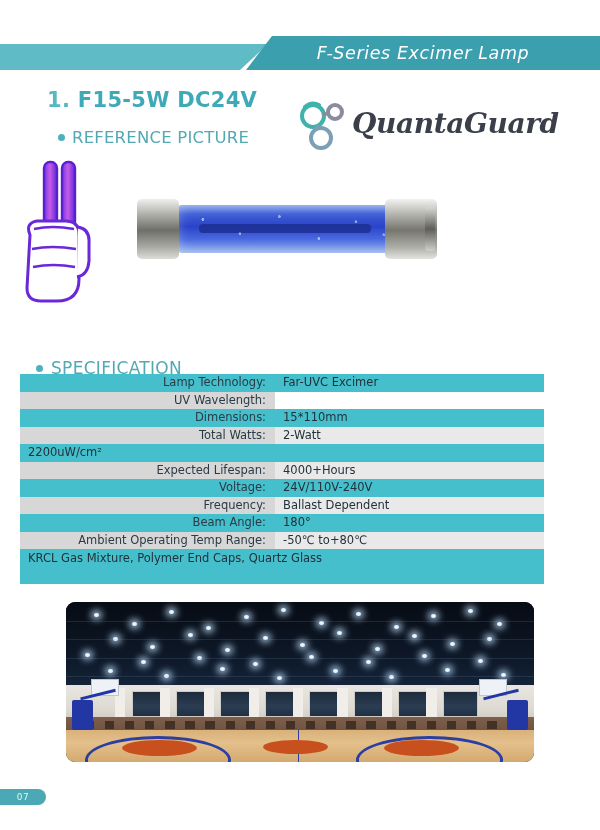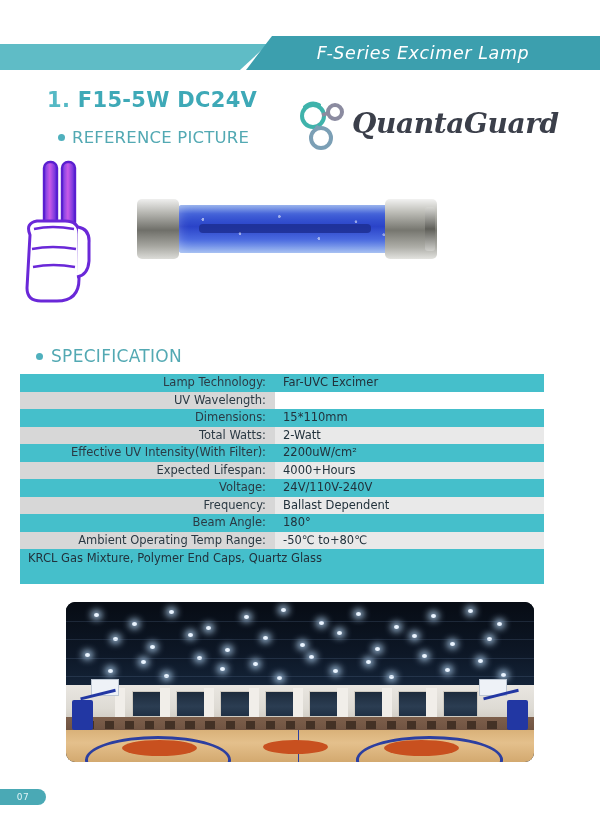--- a/index.html
+++ b/index.html
@@ -95,21 +95,21 @@
   .cap-left{left:0;}
   .cap-right{left:248px;width:52px;
     background:linear-gradient(180deg,#f2f2f1 0%,#c2c2bc 20%,#76766f 52%,#adada7 80%,#e3e3df 100%);
   }
   .cap-right:after{
     content:"";position:absolute;right:2px;top:8px;width:10px;height:44px;
     background:linear-gradient(180deg,#d8d8d4,#5f5f59,#cfcfcb);border-radius:3px;
   }
 
   
-  .spec-head{position:absolute;left:36px;top:346px;display:flex;align-items:center;gap:8px;}
+  .spec-head{position:absolute;left:36px;top:358px;display:flex;align-items:center;gap:8px;}
   .spec-head .label{color:#53a9b3;font-size:17px;letter-spacing:.3px;}
 
   .table{position:absolute;left:20px;top:374px;width:524px;}
   .trow{display:flex;min-height:16.6px;}
   .trow.teal .tlabel{background:#45bfcb;}
   .trow.teal .tvalue{background:#45bfcb;}
   .trow.gray .tlabel{background:#d7d7d7;}
   .trow.gray .tvalue{background:#e9e9e9;}
   .tlabel{
     width:255px;box-sizing:border-box;padding:1px 9px 1px 0;
@@ -250,21 +250,20 @@
       </div>
       <div class="trow teal">
         <div class="tlabel">Dimensions:</div>
         <div class="tvalue">15*110mm</div>
       </div>
       <div class="trow gray">
         <div class="tlabel">Total Watts:</div>
         <div class="tvalue">2-Watt</div>
       </div>
       <div class="trow teal">
-        <div class="tlabel">Effective UV Intensity(With Filter):</div>
         <div class="tvalue">2200uW/cm²</div>
       </div>
       <div class="trow gray">
         <div class="tlabel">Expected Lifespan:</div>
         <div class="tvalue">4000+Hours</div>
       </div>
       <div class="trow teal">
         <div class="tlabel">Voltage:</div>
         <div class="tvalue">24V/110V-240V</div>
       </div>

